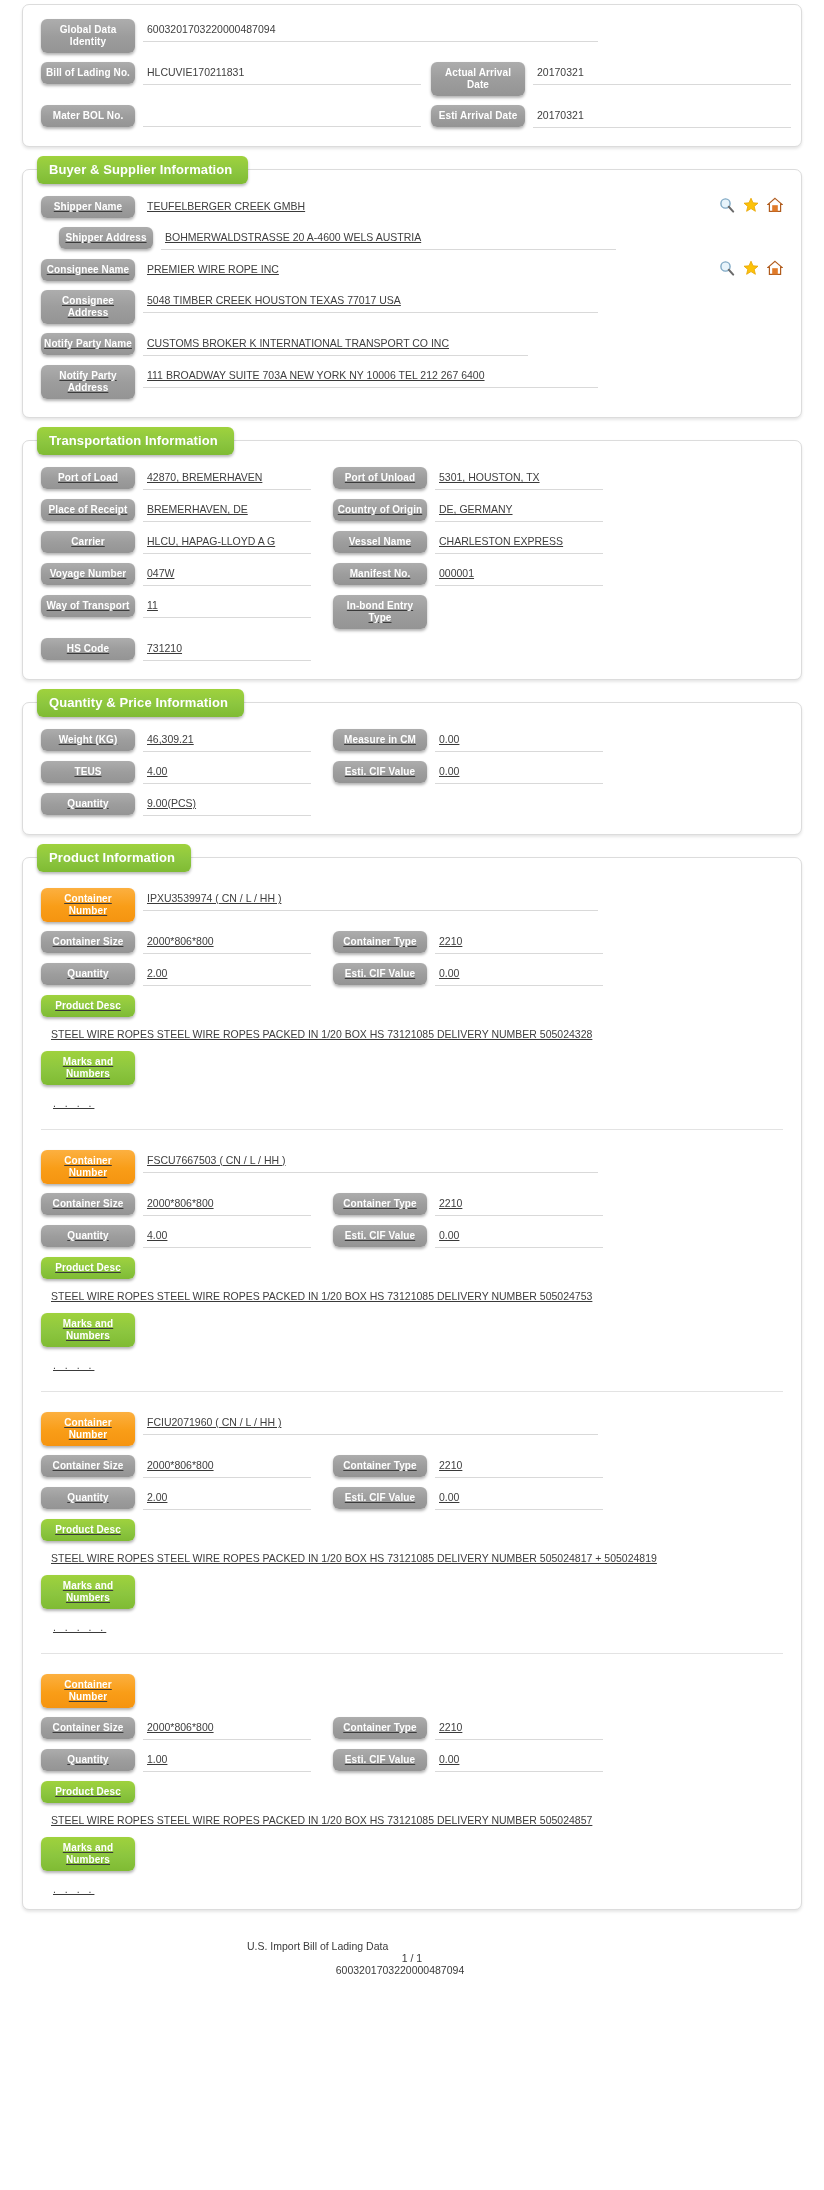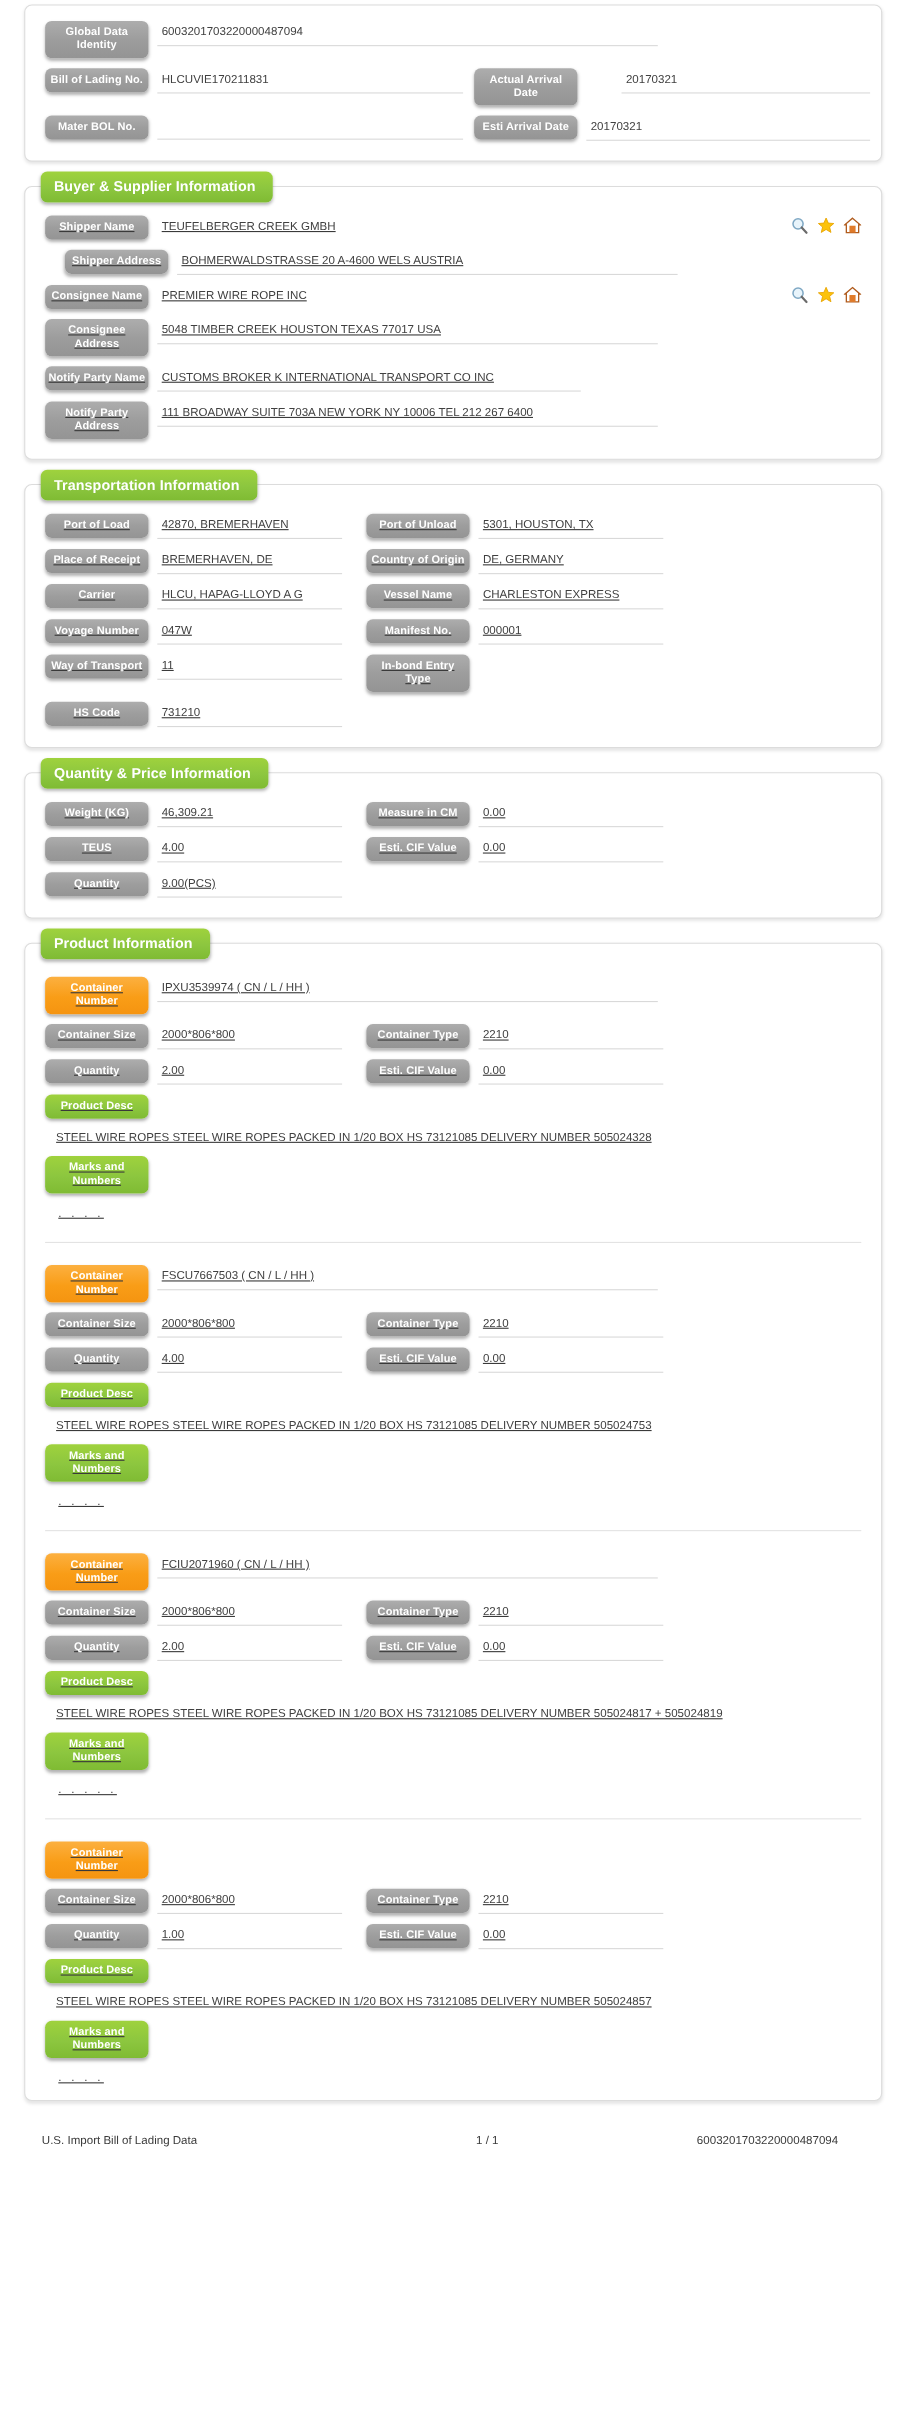--- a/index.html
+++ b/index.html
@@ -133,20 +133,21 @@
   .stack-label { margin-bottom: 2px; }
 
   
   .footer {
     display: flex;
     align-items: center;
     font-size: 10.5px;
     color: #3a3a3a;
     padding: 12px 16px 14px 16px;
     margin-top: -4px;
+    flex-direction: column;
   }
   .footer .f-title { width: 330px; }
   .footer .f-page  { width: 150px; text-align: center; }
   .footer .f-id    { flex: 1; text-align: right; padding-right: 24px; }
 </style>
 </head>
 <body>
 
 <div class="page">
 
@@ -155,21 +156,21 @@
       <div class="col col-left" style="width:auto;flex:0 0 auto;">
         <div class="lbl">Global Data Identity</div>
         <div class="val val-long">6003201703220000487094</div>
       </div>
     </div>
     <div class="row">
       <div class="col col-left" style="width:380px;">
         <div class="lbl">Bill of Lading No.</div>
         <div class="val">HLCUVIE170211831</div>
       </div>
-      <div class="col" style="width:360px;margin-left:10px;gap:32px;">
+      <div class="col" style="width:360px;margin-left:10px;">
         <div class="lbl">Actual Arrival Date</div>
         <div class="val">20170321</div>
       </div>
     </div>
     <div class="row" style="margin-bottom:2px;">
       <div class="col col-left" style="width:380px;">
         <div class="lbl">Mater BOL No.</div>
         <div class="val"></div>
       </div>
       <div class="col" style="width:360px;margin-left:10px;">

